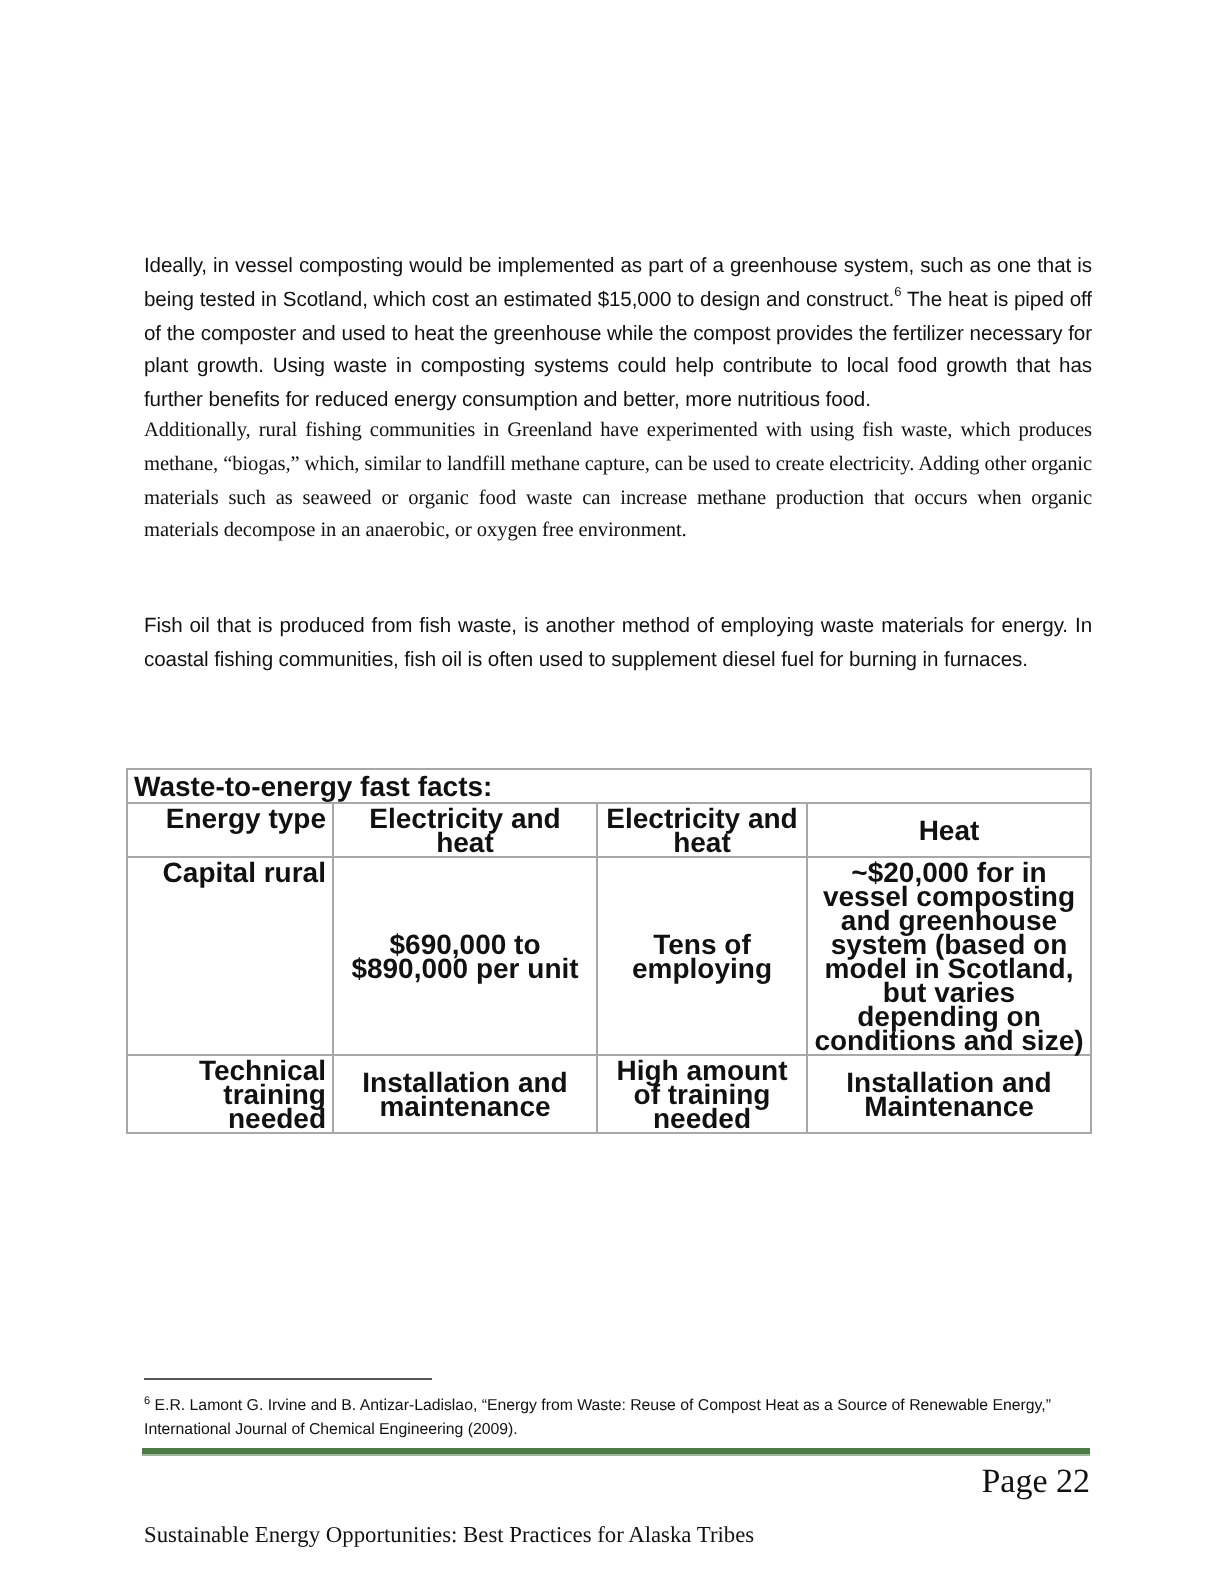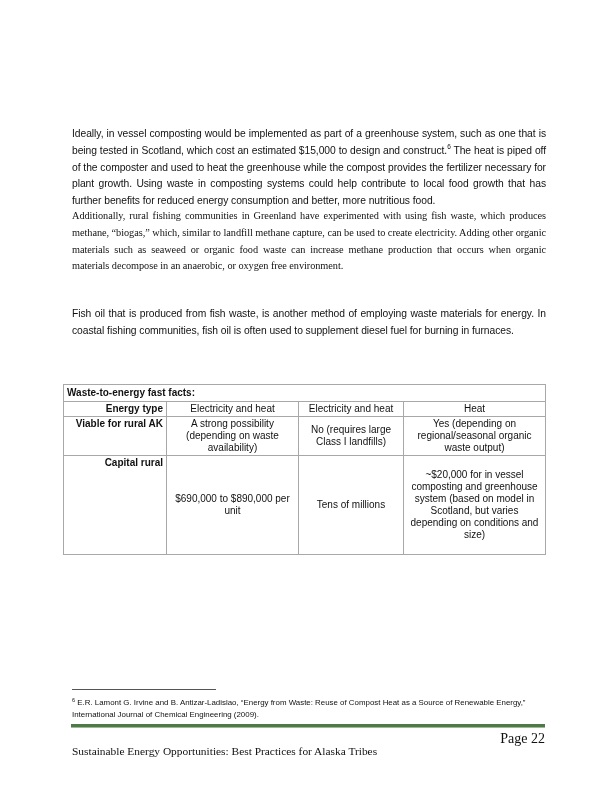--- a/index.html
+++ b/index.html
@@ -33,30 +33,30 @@
     #p1 { top: 126px; }
     #p2 { top: 208px; font-family: Liberation Serif, serif; }
     #p3 { top: 306px; }
 
     table.facts {
       position: absolute;
       left: 63px;
       top: 384px;
       width: 482px;
       border-collapse: collapse;
-      font-size: 10px;
+      font-size: 14px;
       line-height: 12px;
       table-layout: fixed;
     }
     table.facts td, table.facts th {
       border: 1px solid #a8a8a8;
       padding: 1px 3px;
       vertical-align: middle;
       text-align: center;
-      font-weight: normal;
+      font-weight: bold;
     }
     table.facts .title-cell {
       text-align: left;
       font-weight: bold;
       padding: 2px 3px;
       height: 12px;
     }
     table.facts .hdr-blank {
       background: #5f8e5a;
       border-color: #5f8e5a #a8a8a8 #a8a8a8 #a8a8a8;
@@ -107,31 +107,31 @@
       left: 71px;
       top: 724px;
       width: 474px;
       height: 3px;
       background: #4e7a48;
       box-shadow: 0 1px 0 #9fb89a;
     }
     .footer-title {
       position: absolute;
       left: 72px;
-      top: 745px;
+      top: 762px;
       font-family: "Liberation Serif", serif;
       font-size: 11.4px;
       color: #111;
     }
     .footer-page {
       position: absolute;
       right: 67px;
       top: 731px;
       font-family: "Liberation Serif", serif;
-      font-size: 14px;
+      font-size: 17px;
       color: #111;
     }
   </style>
 </head>
 <body>
 
 <p class="para" id="p1"><span>Ideally, in vessel composting would be implemented as part of a greenhouse system, such as one that is being tested in Scotland, which cost an estimated $15,000 to design and construct.</span><sup>6</sup><span> The heat is piped off of the composter and used to heat the greenhouse while the compost provides the fertilizer necessary for plant growth. Using waste in composting systems could help contribute to local food growth that has further benefits for reduced energy consumption and better, more nutritious food.</span></p>
 
 <p class="para" id="p2">Additionally, rural fishing communities in Greenland have experimented with using fish waste, which produces methane, “biogas,” which, similar to landfill methane capture, can be used to create electricity. Adding other organic materials such as seaweed or organic food waste can increase methane production that occurs when organic materials decompose in an anaerobic, or oxygen free environment.</p>
 
@@ -147,31 +147,31 @@
   <tbody>
       <tr>
     <td class="title-cell" colspan="4">Waste-to-energy fast facts:</td>
   </tr>
   <tr class="r-energy">
     <td class="row-label">Energy type</td>
     <td class="cell">Electricity and heat</td>
     <td class="cell">Electricity and heat</td>
     <td class="cell">Heat</td>
   </tr>
-  <tr class="r-viable">
-    <td class="row-label">Viable for rural AK</td>
-    <td class="cell">A strong possibility (depending on waste availability)</td>
-    <td class="cell mid">No (requires large Class I landfills)</td>
-    <td class="cell">Yes (depending on regional/seasonal organic waste output)</td>
-  </tr>
   <tr class="r-capital">
     <td class="row-label">Capital rural</td>
     <td class="cell">$690,000 to $890,000 per unit</td>
-    <td class="cell">Tens of millions</td>
+    <td class="cell">Tens of employing</td>
     <td class="cell">~$20,000 for in vessel composting and greenhouse system (based on model in Scotland, but varies depending on conditions and size)</td>
+  </tr>
+  <tr class="r-training">
+    <td class="row-label">Technical training needed</td>
+    <td class="cell">Installation and maintenance</td>
+    <td class="cell">High amount of training needed</td>
+    <td class="cell">Installation and Maintenance</td>
   </tr>
 </tbody>
   </table>
 
 <div class="fn-rule"></div>
 <p class="footnote"><sup>6</sup><span> E.R. Lamont G. Irvine and B. Antizar-Ladislao, “Energy from Waste: Reuse of Compost Heat as a Source of Renewable Energy,” International Journal of Chemical Engineering (2009).</span></p>
 
 <div class="footer-rule"></div>
 <div class="footer-title">Sustainable Energy Opportunities: Best Practices for Alaska Tribes</div>
 <div class="footer-page">Page 22</div>

